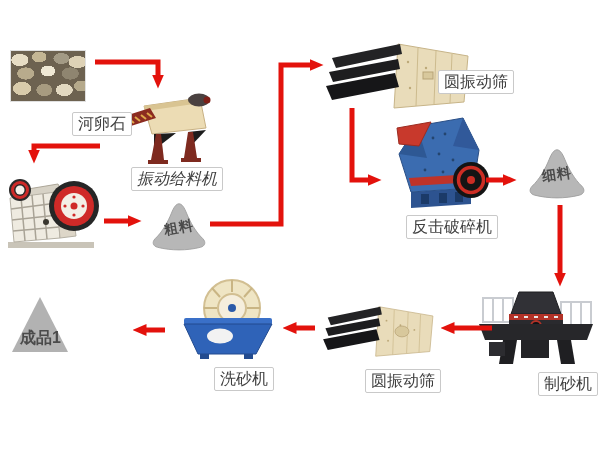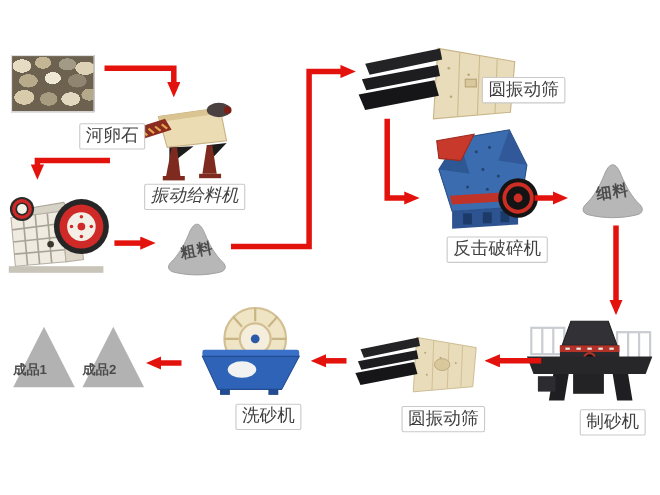--- a/index.html
+++ b/index.html
@@ -8,22 +8,22 @@
   .abs{position:absolute;}
   .lbl{position:absolute;background:#ffffff;border:1px solid #c9c9c9;border-radius:2px;
        color:#3f3f3f;font-size:16px;line-height:1;padding:3px 5px;white-space:nowrap;z-index:6;}
   .pile-wrap{position:absolute;z-index:4;}
   .pile-label{position:absolute;left:0;right:0;top:52%;transform:translateY(-50%) rotate(-10deg);
        text-align:center;color:#4b4b4b;font-size:14px;font-weight:bold;letter-spacing:1px;}
   .tri-wrap{position:absolute;width:57px;height:55px;z-index:4;}
   .tri{position:absolute;left:0;top:0;width:0;height:0;
        border-left:28.5px solid transparent;border-right:28.5px solid transparent;
        border-bottom:55px solid #b2b2b2;}
-  .tri-label{position:absolute;left:0;right:0;top:31px;text-align:left;
-       color:#4b4b4b;font-size:12px;font-weight:bold;}
+  .tri-label{position:absolute;left:0;right:0;top:31px;text-align:center;
+       color:#4b4b4b;font-size:16px;font-weight:bold;}
   .pebbles{position:absolute;left:10px;top:50px;width:74px;height:50px;border:1px solid #e0e0e0;
        background-color:#6d6250;
        background-image:
         radial-gradient(ellipse 14px 10px at 12% 18%, #e6dcc4 0 60%, transparent 61%),
         radial-gradient(ellipse 12px 9px  at 38% 12%, #c4b694 0 60%, transparent 61%),
         radial-gradient(ellipse 13px 9px  at 68% 15%, #a39a85 0 60%, transparent 61%),
         radial-gradient(ellipse 15px 10px at 90% 22%, #ded2b6 0 60%, transparent 61%),
         radial-gradient(ellipse 14px 10px at 20% 45%, #b8ab8c 0 60%, transparent 61%),
         radial-gradient(ellipse 12px 9px  at 50% 40%, #efe8d4 0 60%, transparent 61%),
         radial-gradient(ellipse 14px 10px at 80% 45%, #8f8570 0 60%, transparent 61%),
@@ -177,21 +177,21 @@
         <rect x="71" y="28" width="4" height="2"></rect>
       <rect x="81" y="28" width="4" height="2"></rect>
     </g>
     <circle cx="63" cy="38" r="5" fill="#111114" stroke="#b23227" stroke-width="2"></circle>
     <polygon points="6,36 120,36 114,52 12,52" fill="#27272a"></polygon>
     <polygon points="30,52 44,52 40,76 26,76" fill="#1f1f22"></polygon>
     <polygon points="84,52 98,52 102,76 88,76" fill="#1f1f22"></polygon>
     <rect x="48" y="52" width="28" height="18" fill="#232326"></rect>
     <rect x="16" y="54" width="16" height="14" fill="#2c2c30"></rect>
   </svg>
-  <div class="lbl" style="left:527px;top:372px;">制砂机</div>
+  <div class="lbl" style="left:538px;top:372px;">制砂机</div>
 
   <svg class="abs" style="left:320px;top:298px;z-index:3;" width="116" height="70" viewBox="0 0 150 72">
     <polygon points="76,2 146,14 142,60 72,66" fill="#e9dcba" stroke="#c7b488" stroke-width="1"></polygon>
     <g stroke="#cdbb8e" stroke-width="1" fill="none">
       <line x1="96" y1="6" x2="94" y2="64"></line>
         <line x1="114" y1="9" x2="112" y2="62"></line>
       <line x1="130" y1="12" x2="128" y2="61"></line>
     </g>
     <g fill="#bca878">
       <circle cx="86" cy="20" r="1.2"></circle>
@@ -224,24 +224,20 @@
     <polygon points="8,46 96,46 80,76 22,76" fill="#2f63b8" stroke="#234b8f" stroke-width="1"></polygon>
     <ellipse cx="44" cy="58" rx="13" ry="7.5" fill="#f2f2f2"></ellipse>
     <rect x="24" y="76" width="9" height="5" fill="#234b8f"></rect>
     <rect x="68" y="76" width="9" height="5" fill="#234b8f"></rect>
   </svg>
   <div class="lbl" style="left:214px;top:367px;">洗砂机</div>
 
   <div class="tri-wrap" style="left:12px;top:297px;">
     <div class="tri"></div>
     <span class="tri-label">成品1</span>
-  </div>
-  <div class="tri-wrap" style="left:75px;top:297px;">
-    <div class="tri"></div>
-    <span class="tri-label">成品2</span>
   </div>
 
   <svg id="arrows" width="600" height="450" viewBox="0 0 600 450">
     <defs>
       <marker id="ah" viewBox="0 0 14 12" markerWidth="14" markerHeight="12" refX="1.5" refY="6" orient="auto" markerUnits="userSpaceOnUse">
         <path d="M0,0 L14,6 L0,12 Z" fill="#e3120c"></path>
       </marker>
     </defs>
     <polyline points="95,62 158,62 158,76" marker-end="url(#ah)"></polyline>
     <polyline points="100,146 34,146 34,151" marker-end="url(#ah)"></polyline>

